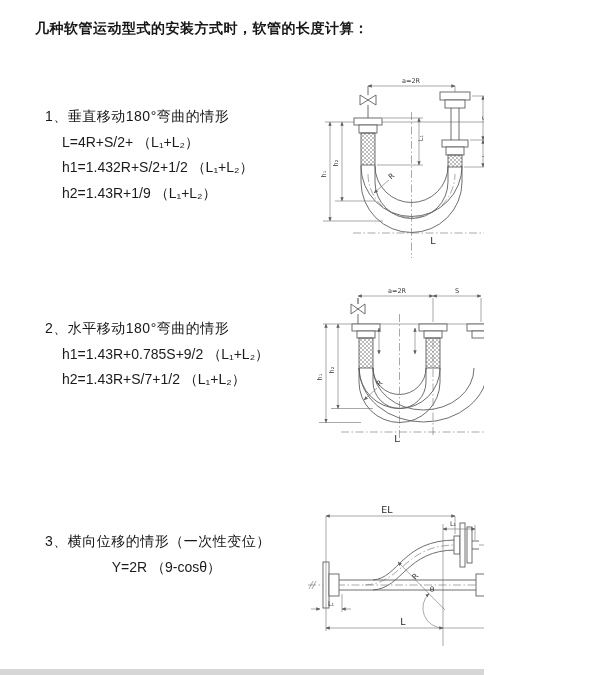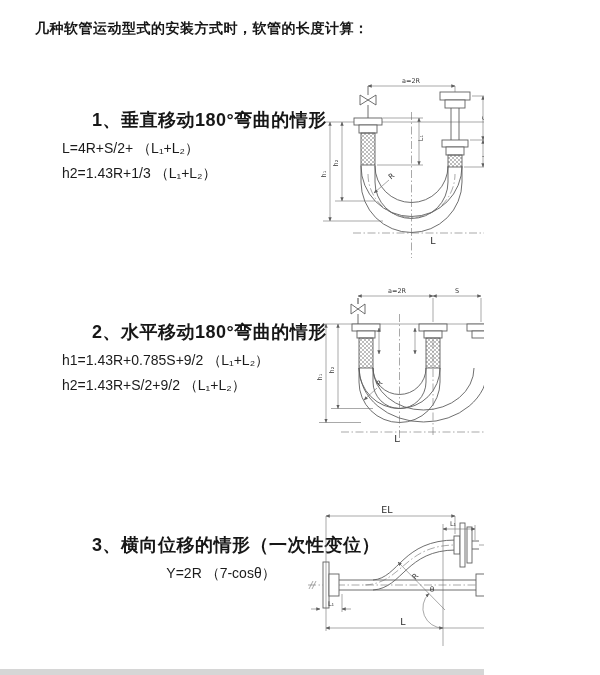--- a/index.html
+++ b/index.html
@@ -1,21 +1,21 @@
 <!DOCTYPE html>
 <html><head>
 <meta charset="utf-8">
 <style>
   html,body{margin:0;padding:0;background:#ffffff;}
   .page{position:relative;width:484px;height:675px;background:#fff;overflow:hidden;
         font-family:"Liberation Sans","DejaVu Sans",sans-serif;color:#1b1b1b;}
   .title{position:absolute;left:35px;top:20px;font-size:14px;font-weight:bold;color:#171717;letter-spacing:.5px;}
   .section{position:absolute;left:45px;}
   .sec1{top:108px;} .sec2{top:320px;} .sec3{top:533px;text-align:center;}
-  .heading{font-size:18px;font-weight:bold;color:#171717;letter-spacing:.5px;margin-left:47px;}
+  .heading{font-size:14px;font-weight:normal;color:#171717;letter-spacing:.5px;}
   .formula{margin:7.5px 0 0 17px;font-size:14px;color:#1b1b1b;font-family:Liberation Sans, sans-serif;}
   svg.d{position:absolute;}
   .d1{left:313px;top:70px;}
   .d2{left:311px;top:282px;}
   .d3{left:303px;top:498px;}
   svg.d .s{stroke:#5f5f5f;stroke-width:.9;fill:none;}
   svg.d .f{fill:#ffffff;stroke:#5f5f5f;stroke-width:.9;}
   svg.d .t{stroke:#6e6e6e;stroke-width:.6;fill:none;}
   svg.d .dd{stroke-dasharray:8 2.5 1.5 2.5;}
   svg.d text{font-family:"DejaVu Sans","Liberation Sans",sans-serif;font-size:6.5px;fill:#3a3a3a;}
@@ -26,32 +26,33 @@
 </head>
 <body>
 
 <div class="page">
 
   <div class="title">几种软管运动型式的安装方式时，软管的长度计算：</div>
 
   <div class="section sec1">
     <div class="heading">1、垂直移动180°弯曲的情形</div>
     <div class="formula">L=4R+S/2+ （L₁+L₂）</div>
-    <div class="formula">h2=1.43R+1/3 （L₁+L₂）</div>
+    <div class="formula">h1=1.432R+S/2+1/2 （L₁+L₂）</div>
+    <div class="formula">h2=1.43R+1/9 （L₁+L₂）</div>
   </div>
 
   <div class="section sec2">
     <div class="heading">2、水平移动180°弯曲的情形</div>
     <div class="formula">h1=1.43R+0.785S+9/2 （L₁+L₂）</div>
-    <div class="formula">h2=1.43R+S/2+9/2 （L₁+L₂）</div>
+    <div class="formula">h2=1.43R+S/7+1/2 （L₁+L₂）</div>
   </div>
 
   <div class="section sec3">
     <div class="heading">3、横向位移的情形（一次性变位）</div>
-    <div class="formula">Y=2R （7-cosθ）</div>
+    <div class="formula">Y=2R （9-cosθ）</div>
   </div>
 
   <svg class="d d1" width="250" height="195" viewBox="0 0 250 195">
     <defs>
       <marker id="d1ar" viewBox="0 0 10 10" refX="9" refY="5" markerWidth="7" markerHeight="7" orient="auto-start-reverse">
         <path d="M0,1 L10,5 L0,9 z" fill="#5f5f5f"></path>
       </marker>
       <pattern id="d1ht" width="4" height="4" patternUnits="userSpaceOnUse">
         <path d="M0,0 L4,4 M4,0 L0,4" stroke="#7a7a7a" stroke-width="0.5"></path>
       </pattern>

